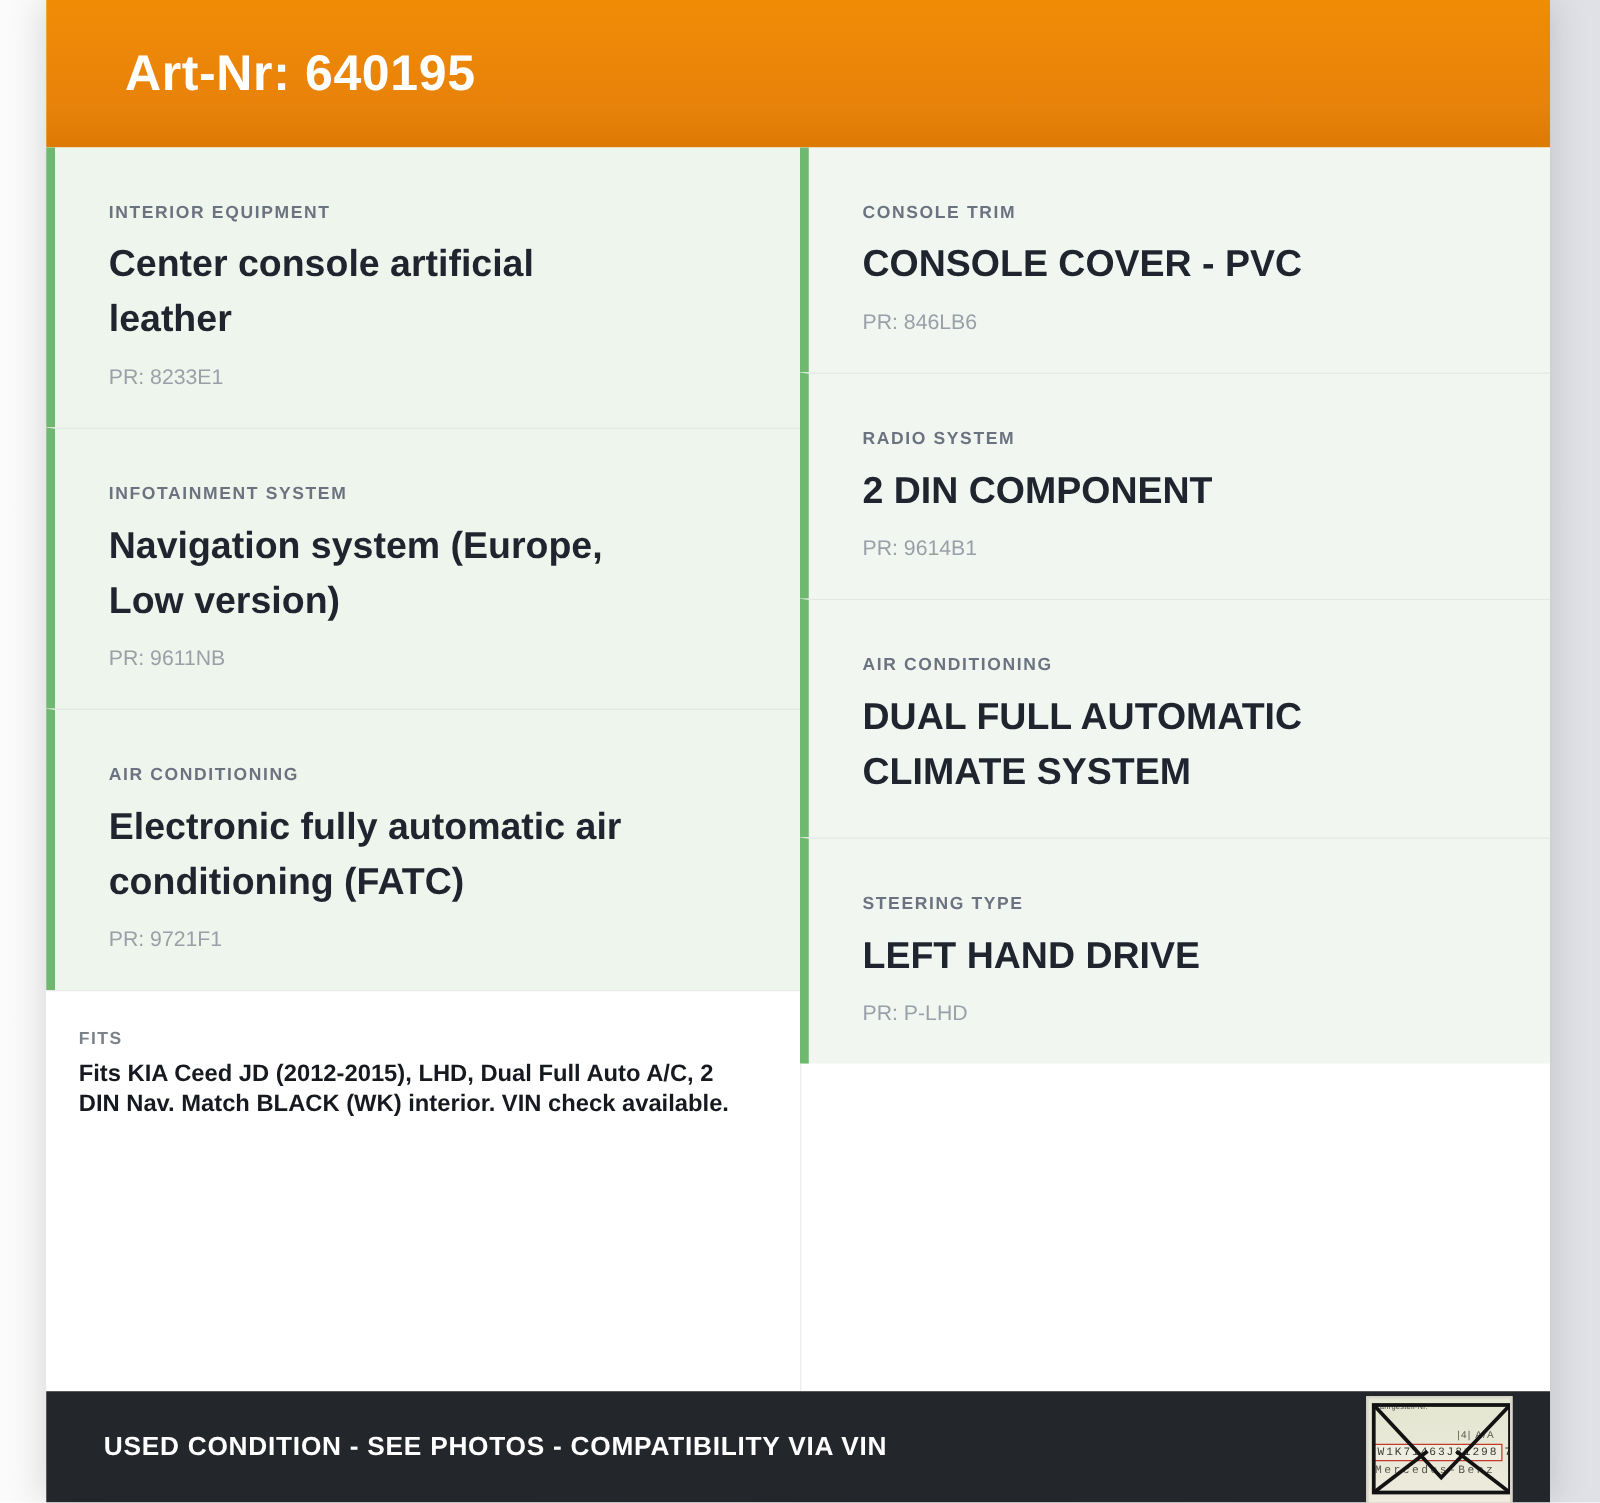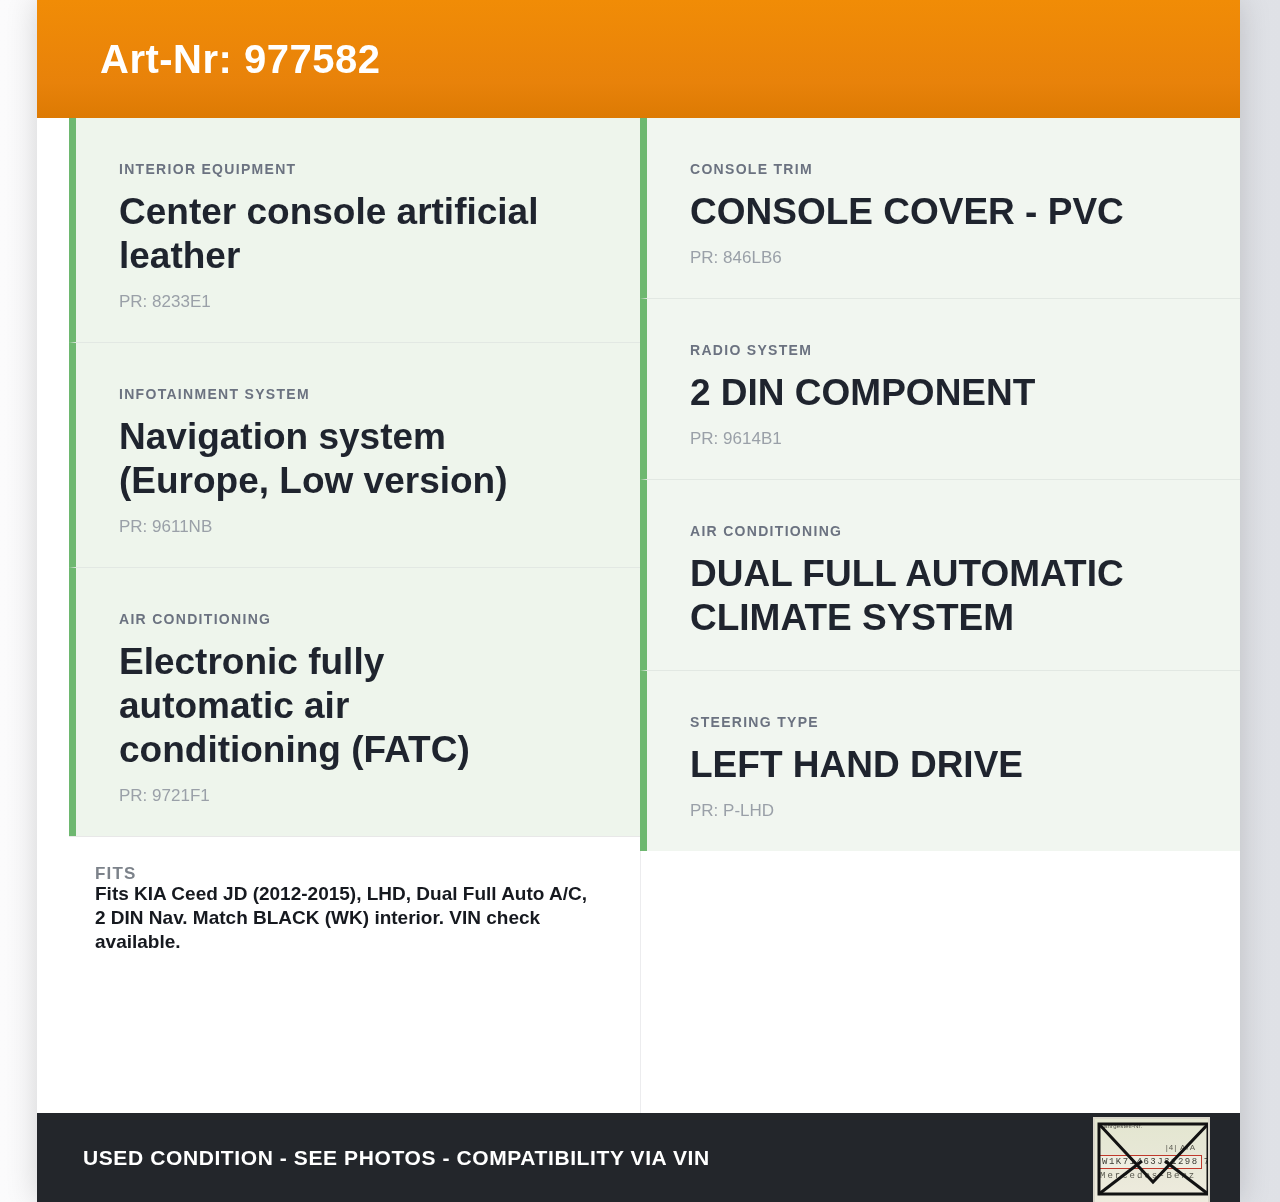--- a/index.html
+++ b/index.html
@@ -30,67 +30,67 @@
   }
   .art-nr {
     color:#ffffff;
     font-size:40px;
     font-weight:bold;
     letter-spacing:.5px;
   }
   
   .main { flex:1 1 auto; display:flex; align-items:stretch; }
   .col { display:flex; flex-direction:column; }
-  .col-left  { width:603px; flex:0 0 603px;padding-left:32px; }
+  .col-left  { width:603px; flex:0 0 603px; }
   .col-right { flex:1 1 auto; }
 
   .card {
     background:#eef5ec;
     border-left:7px solid #6eb870;
     padding:42px 40px 30px 43px;
   }
   .col-right .card { background:#f1f6f0; }
   .card + .card { border-top:1px solid #e2e8e3; }
 
   .spec-label {
     font-size:14px;
     font-weight:bold;
     letter-spacing:1.3px;
     color:#6b7280;
     line-height:18px;
     margin-bottom:12px;
   }
   .spec-title {
-    font-size:37px;
+    font-size:30px;
     font-weight:bold;
     color:#1f242e;
     line-height:44px;
     max-width:442px;
   }
   .spec-pr {
     margin-top:14px;
     font-size:17px;
     color:#9aa0a8;
     line-height:20px;
   }
 
   
   .fits {
     flex:1 1 auto;
     background:#ffffff;
     border-top:1px solid #e8e8e8;
     padding:29px 40px 0 26px;
   }
   .fits-label {
-    font-size:17px;
+    font-size:14px;
     font-weight:bold;
     letter-spacing:1.2px;
     color:#7c828a;
     line-height:16px;
-    margin-bottom:0;
+    margin-bottom:10px;
   }
   .fits-text {
     font-size:19px;
     font-weight:bold;
     color:#16191f;
     line-height:24px;
     max-width:558px;
   }
 
   
@@ -163,21 +163,21 @@
     font-size:9px; color:#55554b; letter-spacing:2px;
   }
   .envelope-svg { position:absolute; inset:0; }
 </style>
 </head>
 <body>
 
 <div class="page">
 
   <div class="header">
-    <div class="art-nr">Art-Nr: 977582</div>
+    <div class="art-nr">Art-Nr: 640195</div>
   </div>
 
   <div class="main">
 
     <div class="col col-left">
       <div class="card">
         <div class="spec-label">INTERIOR EQUIPMENT</div>
         <div class="spec-title">Center console artificial leather</div>
         <div class="spec-pr">PR: 8233E1</div>
       </div>

